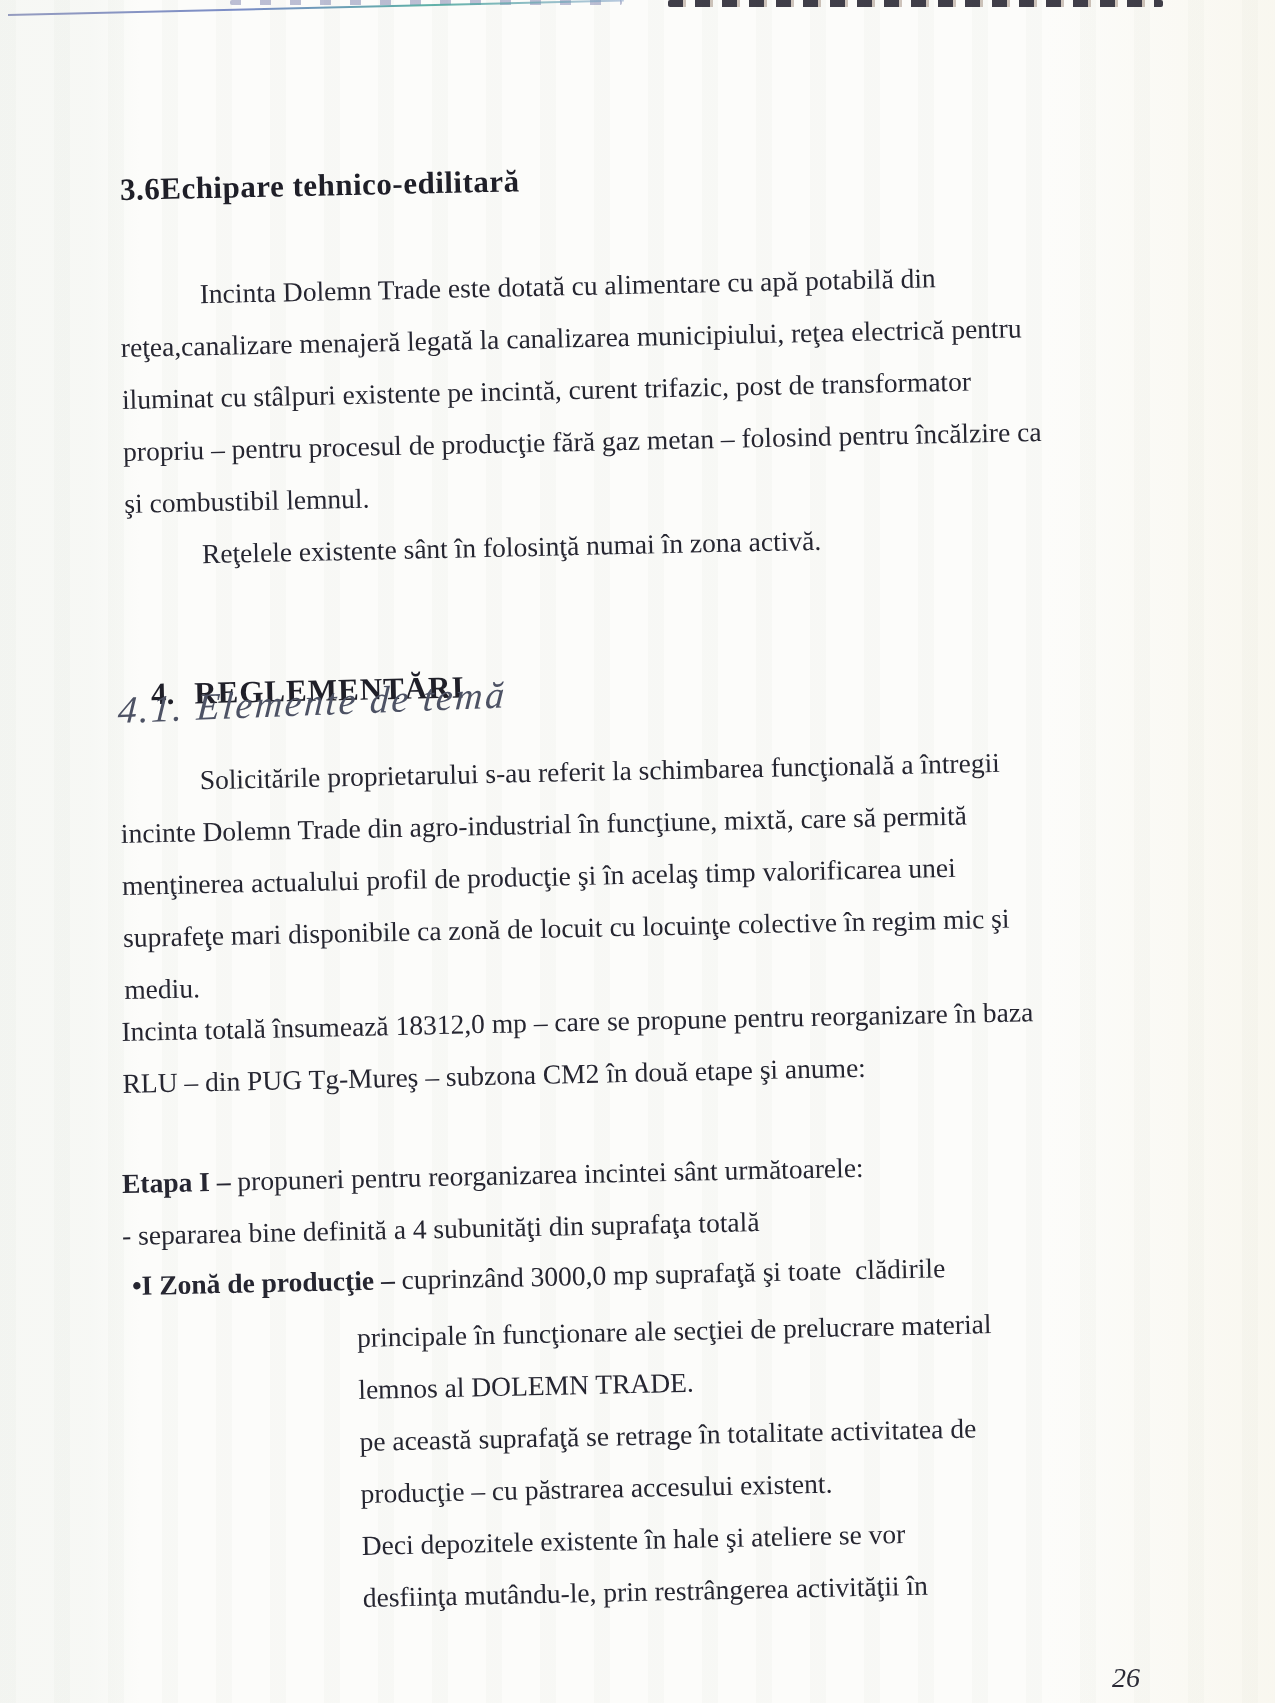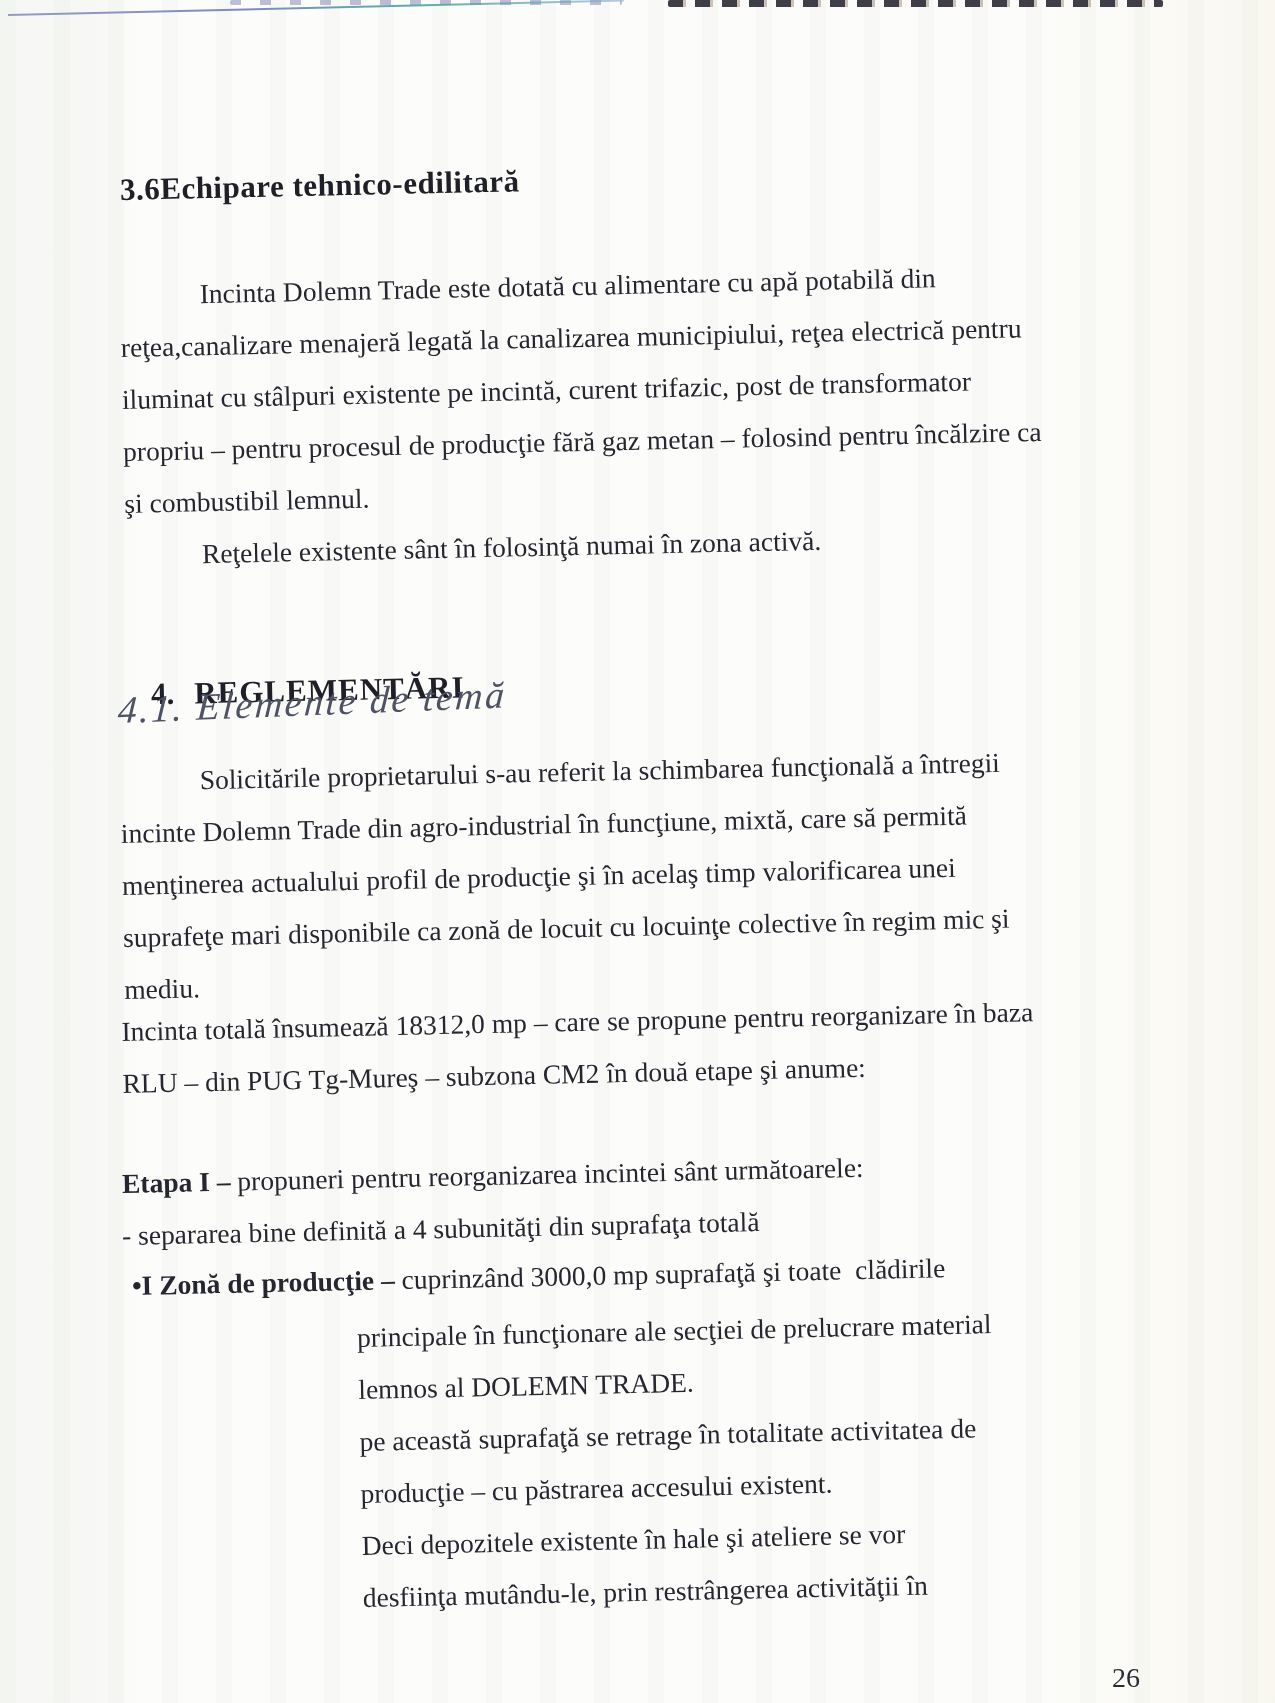--- a/index.html
+++ b/index.html
@@ -120,15 +120,15 @@
 
   <div class="abs para tilt" style="left:360px; top:1312px; width:780px;">
     <div class="line">principale în funcţionare ale secţiei de prelucrare material</div>
     <div class="line">lemnos al DOLEMN TRADE.</div>
     <div class="line">pe această suprafaţă se retrage în totalitate activitatea de</div>
     <div class="line">producţie – cu păstrarea accesului existent.</div>
     <div class="line">Deci depozitele existente în hale şi ateliere se vor</div>
     <div class="line">desfiinţa mutându-le, prin restrângerea activităţii în</div>
   </div>
 
-  <div class="abs pagenum" style="left:1112px; top:1662px;">26</div>
+  <div class="abs pagenum" style="left:1112px; top:1662px;font-style:italic;">26</div>
 
 </div>
 
 </body></html>

